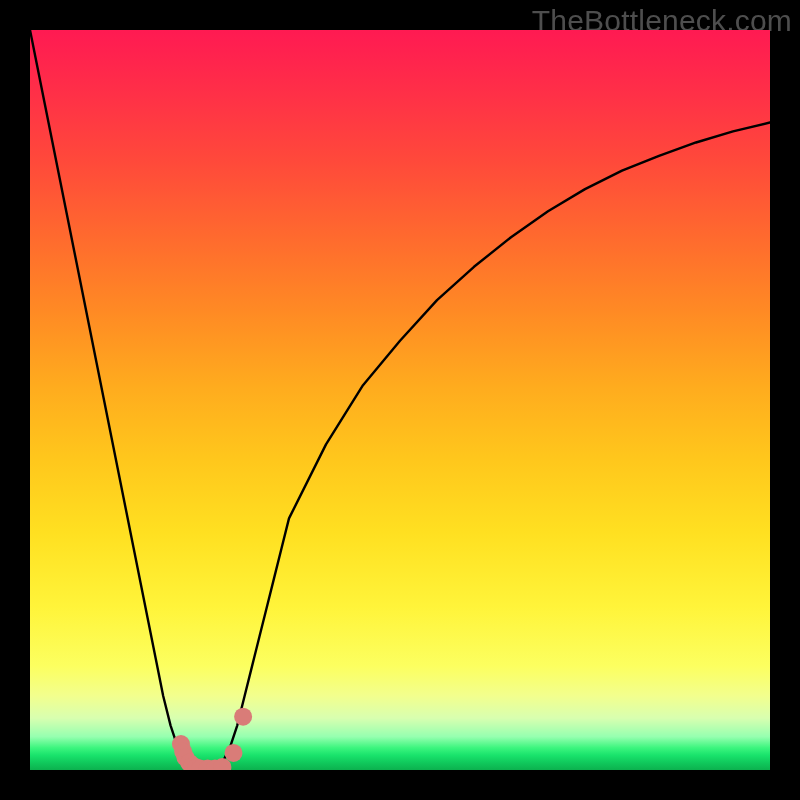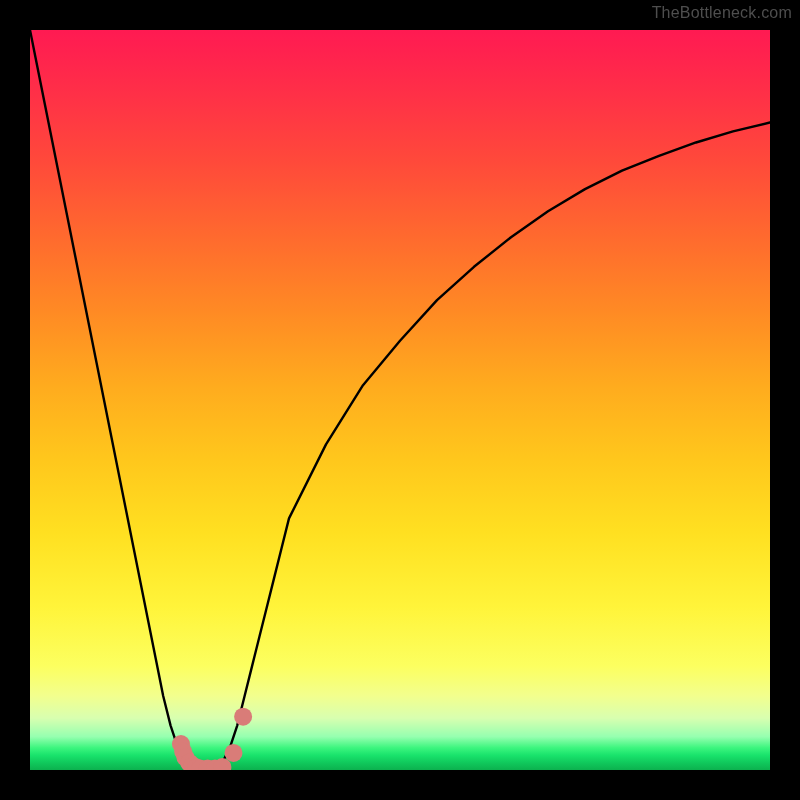--- a/index.html
+++ b/index.html
@@ -52,21 +52,21 @@
   .curve-svg {
     position: absolute;
     left: 0; top: 0;
     width: 740px; height: 740px;
   }
   .watermark {
     position: absolute;
     top: 4px;
     right: 8px;
     color: #4e4e4e;
-    font-size: 16px;
+    font-size: 30px;
     font-weight: 500;
     letter-spacing: 0.2px;
     user-select: none;
     text-align: right;
   }
 </style>
 </head>
 <body>
 
 <div class="frame">

